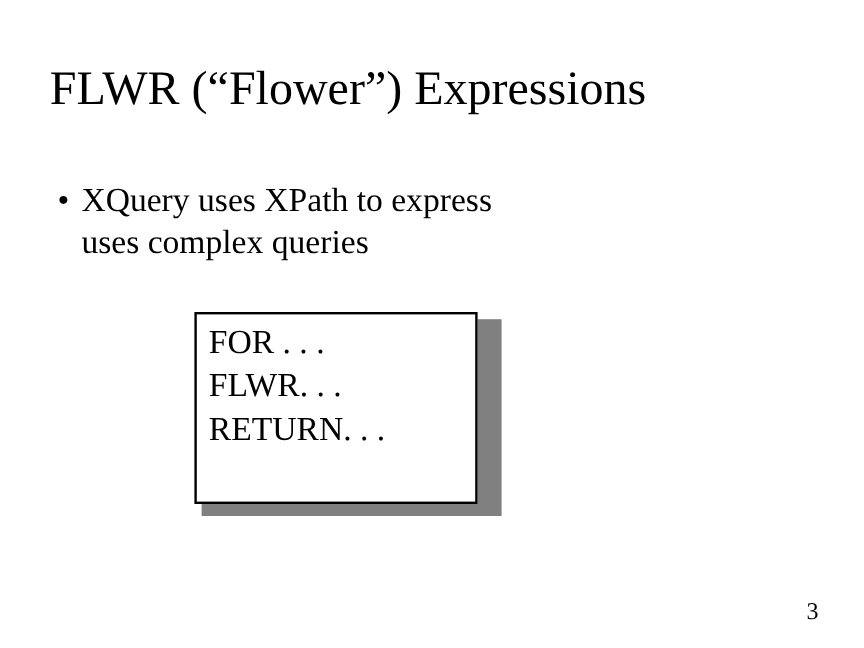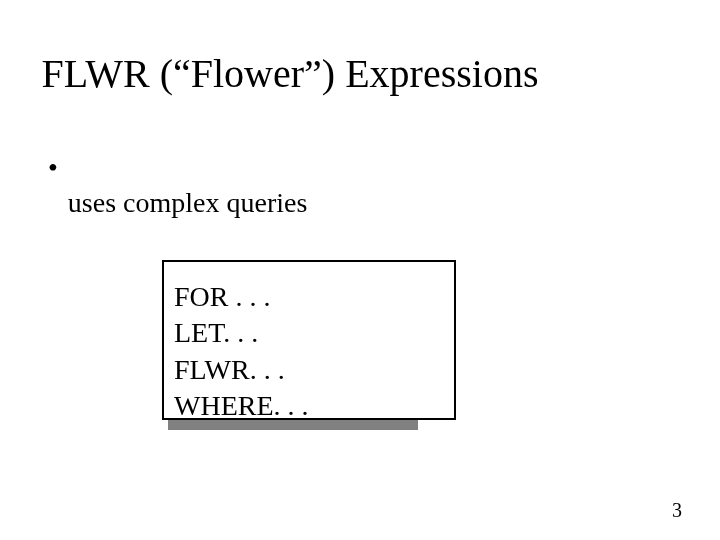--- a/index.html
+++ b/index.html
@@ -42,25 +42,25 @@
     top: 266px;
     left: 168px;
     width: 250px;
     height: 164px;
     background: #808080;
   }
   .codebox {
     position: absolute;
     top: 260px;
     left: 162px;
-    width: 294px;
+    width: 236px;
     height: 160px;
     background: #ffffff;
     border: 2px solid #000000;
-    padding: 17px 10px;
+    padding: 6px 10px;
     box-sizing: border-box;
     font-size: 28px;
     line-height: 1.3;
   }
   .page-number {
     position: absolute;
     right: 38px;
     bottom: 18px;
     font-size: 20px;
   }
@@ -68,28 +68,27 @@
 </head>
 <body>
 
 <div class="slide">
 
   <div class="title">FLWR (“Flower”) Expressions</div>
 
   <div class="bullet">
     <span class="marker">•</span>
     <span>
-      <br>
+      <span>XQuery uses XPath to express</span><br>
       <span>uses complex queries</span>
     </span>
   </div>
 
   <div class="codebox-shadow"></div>
   <div class="codebox">
     <div>FOR . . .</div>
-    <div>LET. . .</div>
     <div>FLWR. . .</div>
-    <div>WHERE. . .</div>
+    <div>RETURN. . .</div>
   </div>
 
   <div class="page-number">3</div>
 
 </div>
 
 </body></html>

